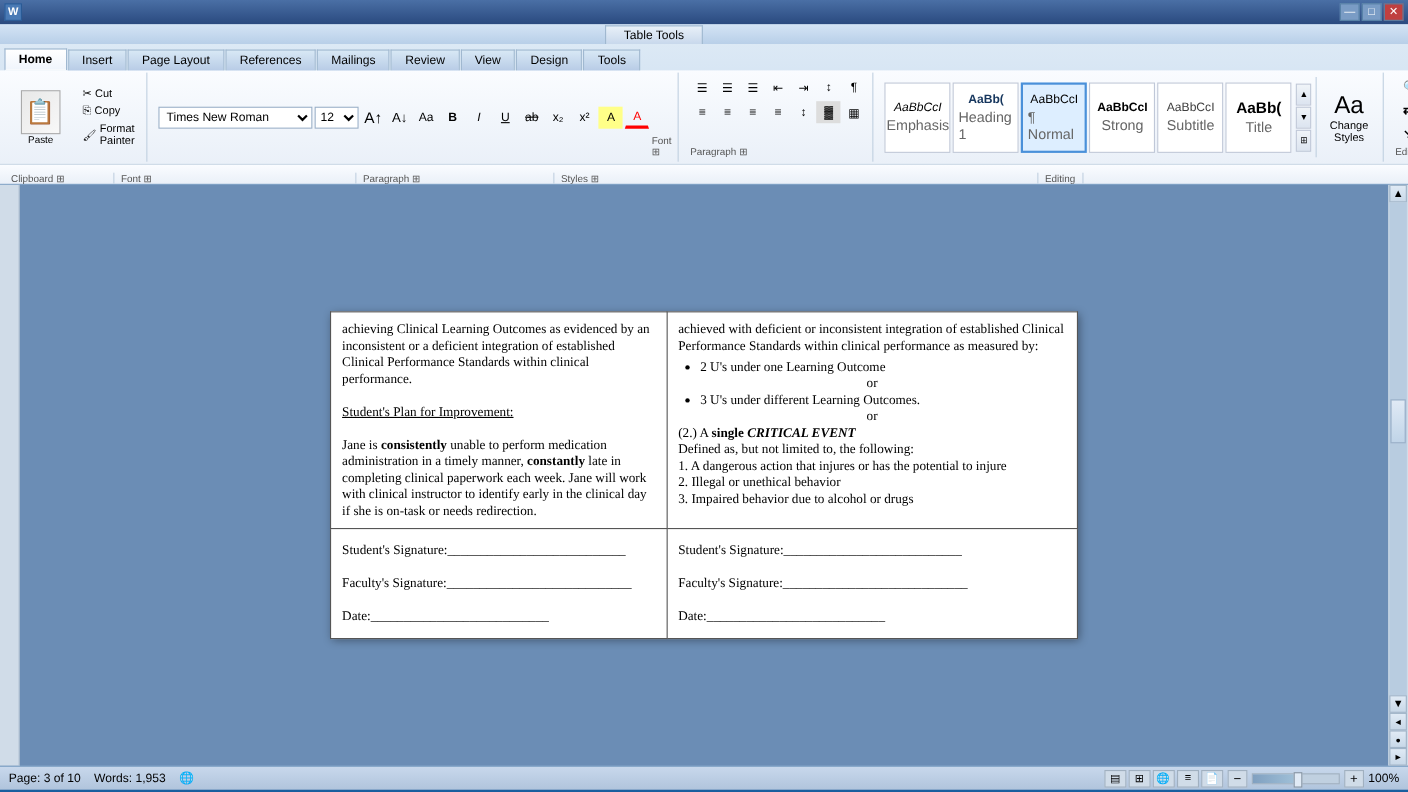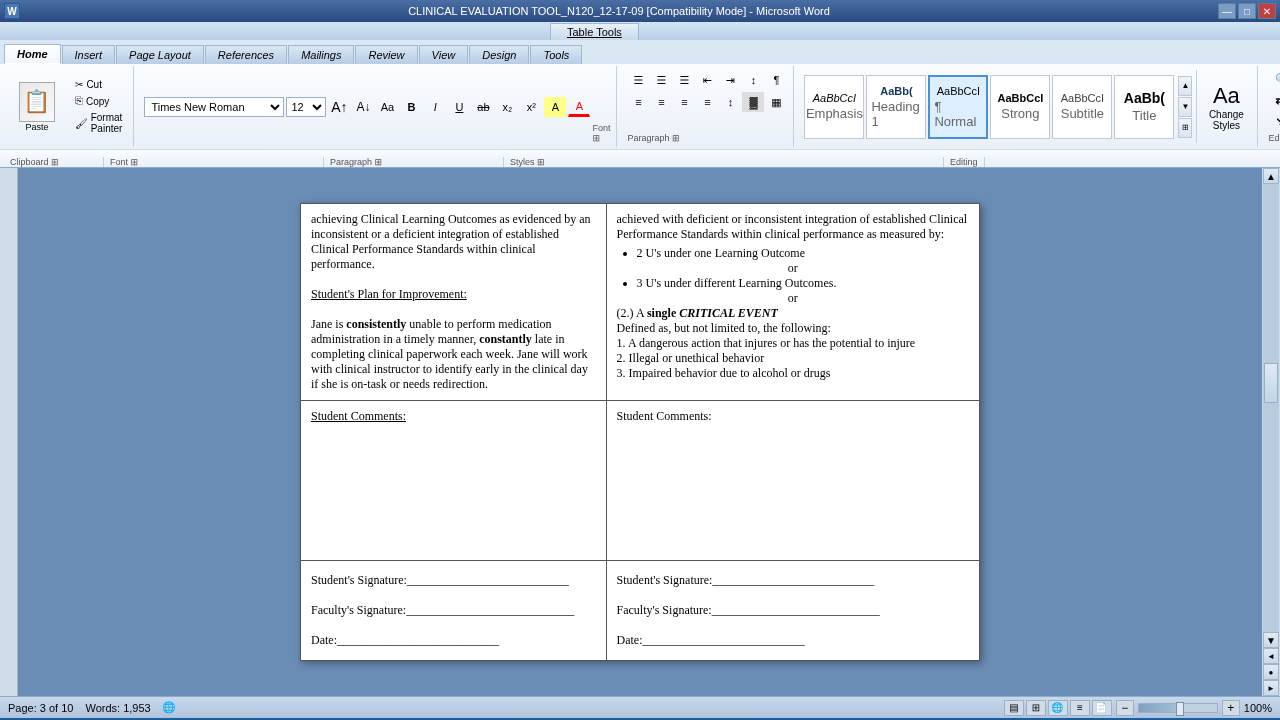--- a/index.html
+++ b/index.html
@@ -27,21 +27,20 @@
 
     
     #tab-extra-bar {
       height: 18px;
       background: linear-gradient(to bottom, #d4e4f5, #b8cfe8);
       display: flex;
       align-items: flex-end;
       padding-left: 550px;
       font-family: Arial, sans-serif;
       font-size: 11px;
-      text-decoration: underline;
     }
     .extra-tab {
       padding: 2px 16px;
       background: linear-gradient(to bottom, #e8f0f8, #c8d8ec);
       border: 1px solid #a0b8d0;
       border-bottom: none;
       margin-right: 2px;
       cursor: pointer;
     }
 
@@ -59,21 +58,20 @@
       font-size: 11px;
     }
     .ribbon-tab {
       padding: 3px 12px;
       background: linear-gradient(to bottom, #d8e8f5, #b8cce6);
       border: 1px solid #a0b8d0;
       border-bottom: none;
       margin-right: 1px;
       cursor: pointer;
       font-size: 11px;
-      font-style: italic;
     }
     .ribbon-tab.active {
       background: linear-gradient(to bottom, #ffffff, #f0f5fc);
       border-bottom: 1px solid white;
       font-weight: bold;
     }
     #ribbon-content {
       display: flex;
       align-items: stretch;
       padding: 2px 4px;
@@ -339,21 +337,20 @@
   </style>
 </head>
 <body>
 
 <div id="title-bar">
   <div style="display:flex;align-items:center;gap:4px;">
     <div style="width:16px;height:16px;background:#4a7ab5;border:1px solid #2a5a95;display:flex;align-items:center;justify-content:center;">
       <span style="color:white;font-weight:bold;font-size:10px;">W</span>
     </div>
   </div>
-  <div class="title-text">CLINICAL EVALUATION TOOL_N120_12-17-09 [Compatibility Mode] - Microsoft Word</div>
   <div class="win-controls">
     <div class="win-btn">—</div>
     <div class="win-btn">□</div>
     <div class="win-btn close">✕</div>
   </div>
 </div>
 
 <div id="tab-extra-bar">
   <div class="extra-tab">Table Tools</div>
 </div>
@@ -544,28 +541,20 @@
             <p>
               (2.) A <strong>single</strong> <em style="font-style:italic;font-weight:bold;">CRITICAL EVENT</em>
             </p>
             <p>Defined as, but not limited to, the following:</p>
             <p>1. A dangerous action that injures  or has the potential to injure</p>
             <p>2. Illegal or unethical behavior</p>
             <p>3. Impaired behavior due to alcohol or drugs</p>
           </td>
         </tr>
 
-        <tr>
-          <td class="cell-left" style="height:160px;">
-            <p><span class="underline-text">Student Comments:</span></p>
-          </td>
-          <td class="cell-right" style="height:160px;">
-            <p>Student Comments:</p>
-          </td>
-        </tr>
 
         <tr>
           <td class="cell-left" style="padding:12px 10px;">
             <p>Student's Signature:___________________________</p>
             <br>
             <p>Faculty's Signature:____________________________</p>
             <br>
             <p>Date:___________________________</p>
           </td>
           <td class="cell-right" style="padding:12px 10px;">

